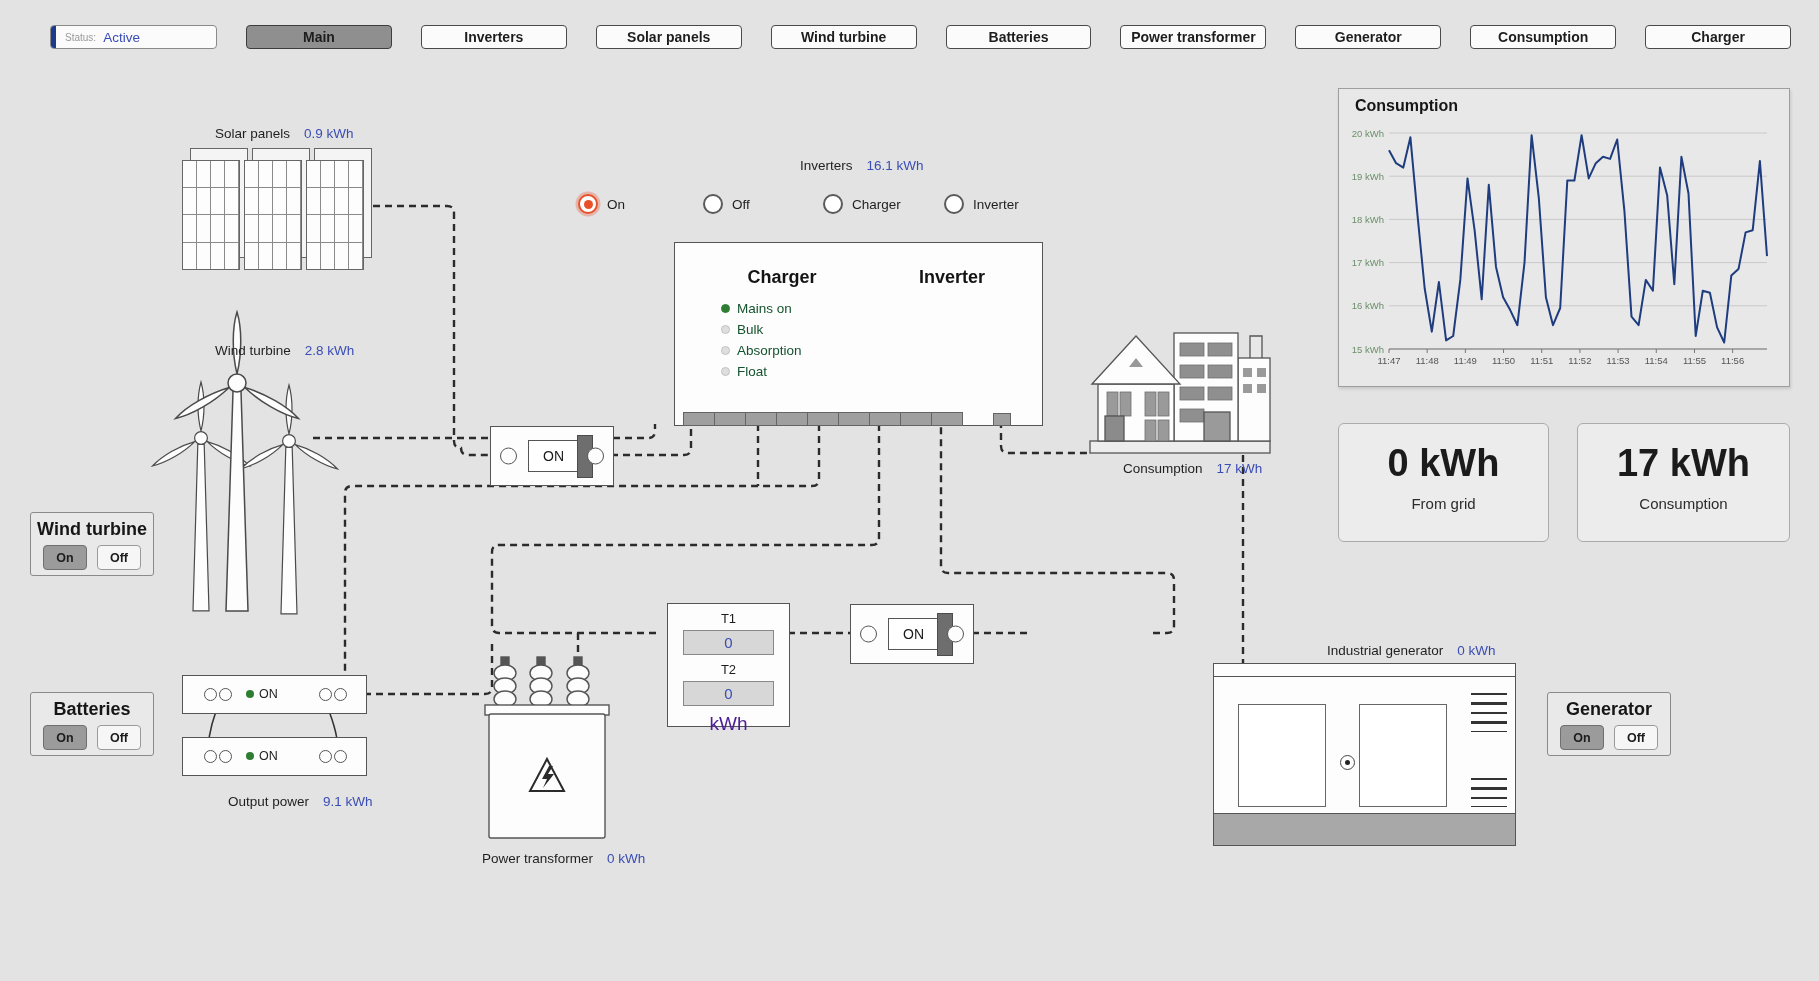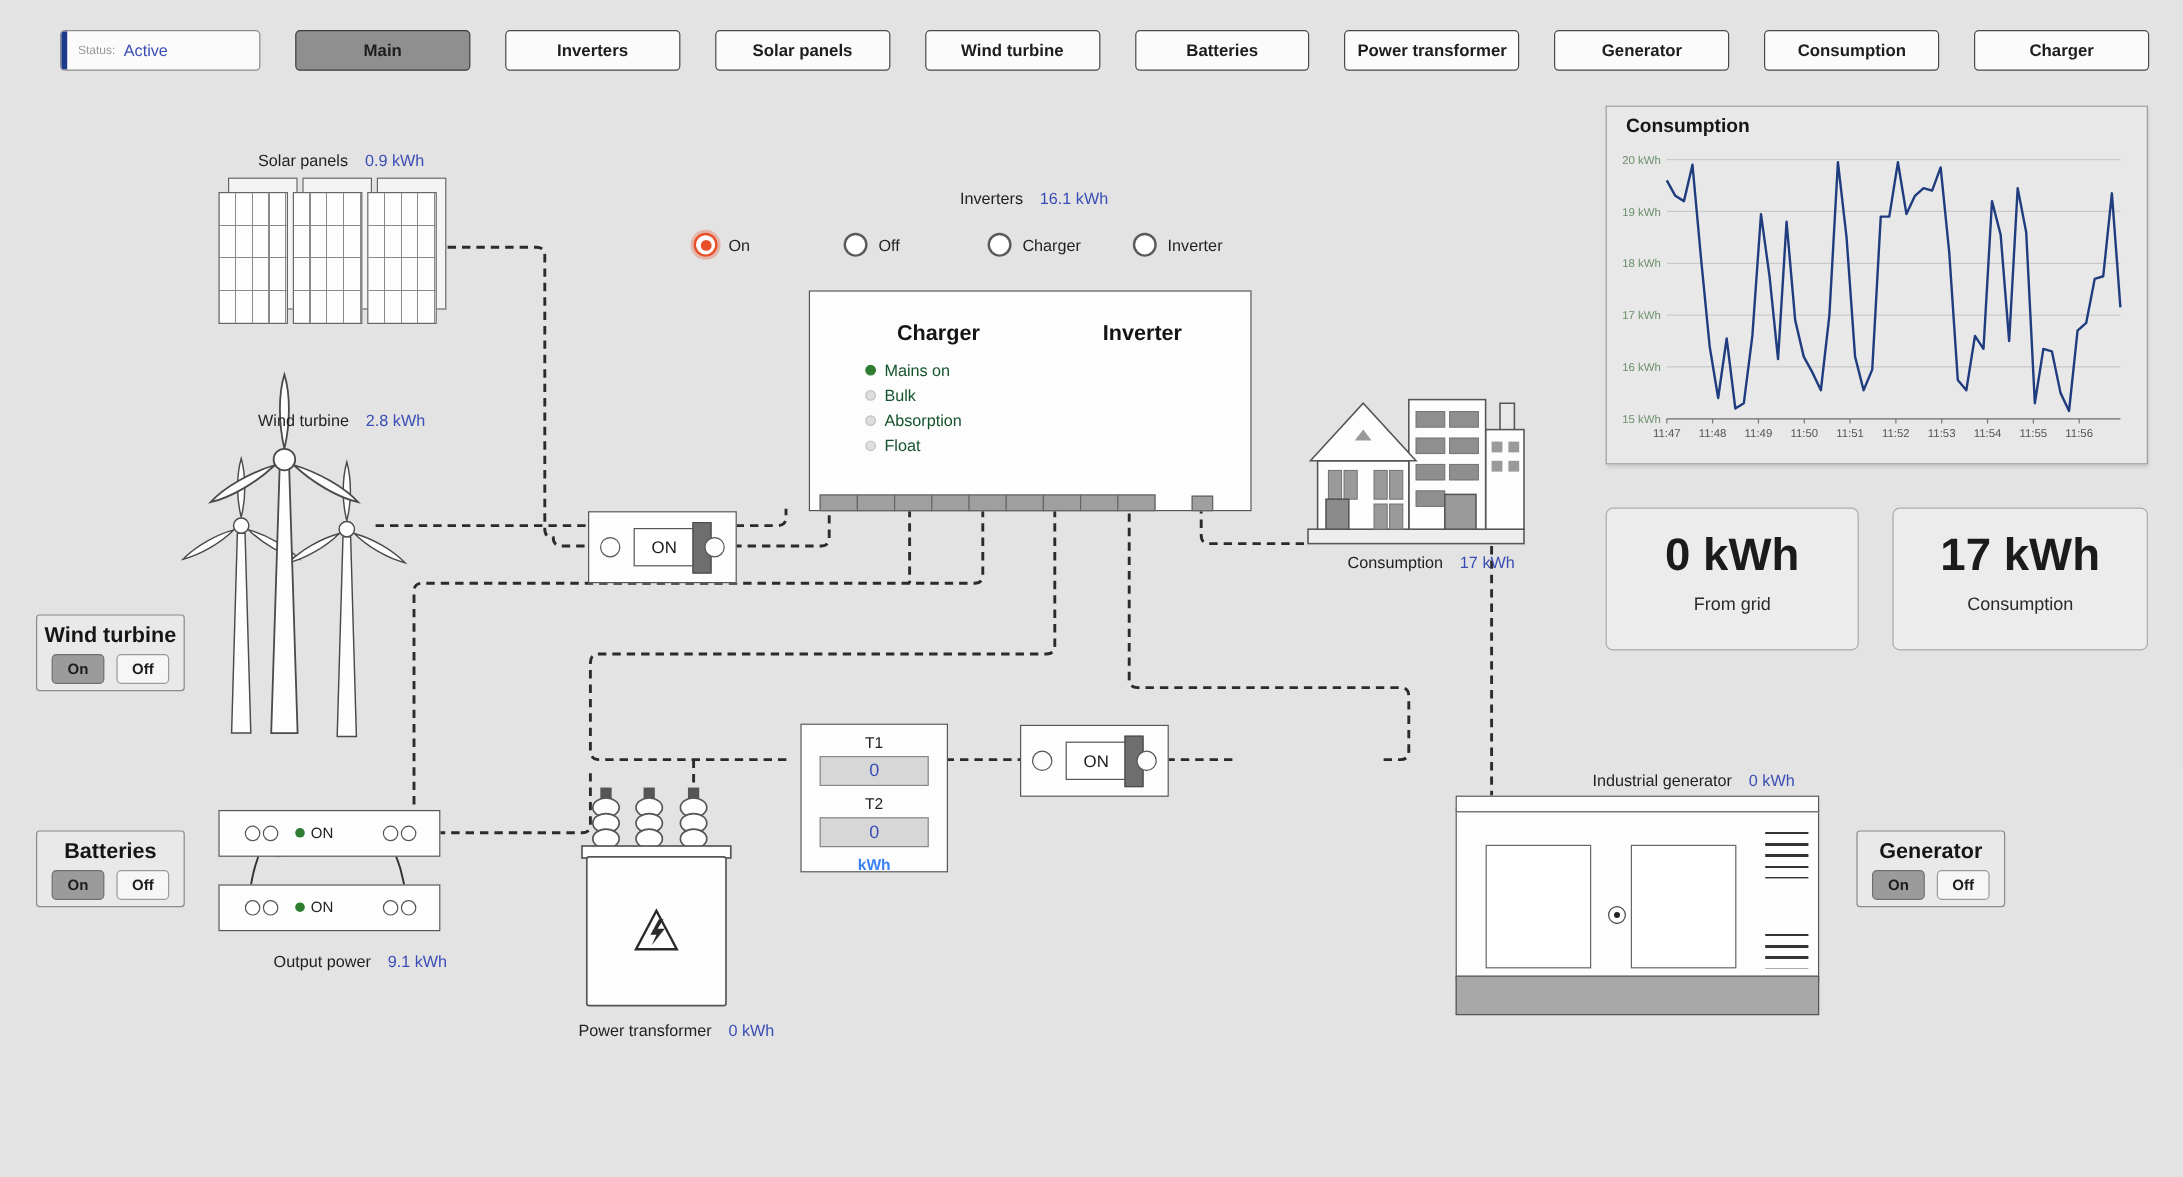--- a/index.html
+++ b/index.html
@@ -1,19 +1,19 @@
 <!DOCTYPE html>
 <html><head>
 <meta charset="utf-8">
 <style>
   html,body{margin:0;padding:0;background:#d9d9d9;font-family:"Liberation Sans",sans-serif;}
   .canvas{position:relative;width:1819px;height:981px;background:#e3e3e3;overflow:hidden;}
 
   
-  .topbar{position:absolute;left:32px;right:28px;top:25px;display:flex;gap:29px;align-items:stretch;height:34px;padding-left:18px;}
+  .topbar{position:absolute;left:32px;right:28px;top:25px;display:flex;gap:29px;align-items:stretch;height:24px;padding-left:18px;}
   .statusbox{position:relative;width:151px;flex:0 0 151px;background:#fbfbfb;border:1px solid #8a8a8a;border-radius:4px;display:flex;align-items:center;gap:7px;padding-left:14px;overflow:hidden;}
   .statusbox .bar{position:absolute;left:0;top:0;bottom:0;width:5px;background:#1e3a8a;}
   .status-label{font-size:10px;color:#9a9a9a;}
   .status-value{font-size:13.5px;color:#3a4db5;}
   .btn-nav{flex:1;background:#fbfbfb;border:1.3px solid #4a4a4a;border-radius:4px;font-size:14px;font-weight:600;color:#1d1d1d;display:flex;align-items:center;justify-content:center;cursor:pointer;font-family:inherit;}
   .btn-nav.active{background:#8f8f8f;border-color:#3d3d3d;}
 
   
   .lblrow{position:absolute;display:flex;gap:14px;font-size:13.5px;white-space:nowrap;}
   .lblrow .k{color:#1f1f1f;}
@@ -63,21 +63,21 @@
   
   .bat{position:absolute;width:183px;height:37px;background:#fdfdfd;border:1.3px solid #555;}
   .bcirc{position:absolute;top:12px;width:11px;height:11px;border:1.4px solid #555;border-radius:50%;background:#fff;}
   .bled{position:absolute;top:14px;width:8px;height:8px;border-radius:50%;background:#2e7d32;}
   .blabel{position:absolute;top:11px;font-size:12.5px;color:#222;}
 
   
   .meter{position:absolute;left:667px;top:603px;width:121px;height:122px;background:#fdfdfd;border:1.4px solid #555;text-align:center;}
   .meter .mt{font-size:13px;color:#1d1d1d;margin-top:7px;}
   .mfield{margin:4px auto 0;width:89px;height:23px;background:#d7d7d7;border:1px solid #888;font-size:15px;color:#3a4db5;display:flex;align-items:center;justify-content:center;}
-  .meter .munit{font-size:13px;color:#3b82f6;margin-top:7px;font-weight:bold;}
+  .meter .munit{font-size:19px;color:#4c1d95;margin-top:7px;}
 
   
   .iobox{position:absolute;left:1030px;top:604px;width:123px;height:59px;background:#787878;border:1.4px solid #4f4f4f;}
   .iolabel{position:absolute;top:6px;font-size:12px;color:#141414;}
   .iorect{position:absolute;top:23px;width:39px;height:27px;border:1.6px solid #3f3f3f;}
 
   
   .genbox{position:absolute;left:1213px;top:663px;width:303px;height:183px;}
   .gen-top{position:absolute;left:0;top:0;right:0;height:12px;background:#fdfdfd;border:1.2px solid #555;}
   .gen-body{position:absolute;left:0;top:11px;right:0;height:142px;background:#fdfdfd;border:1.2px solid #555;}

